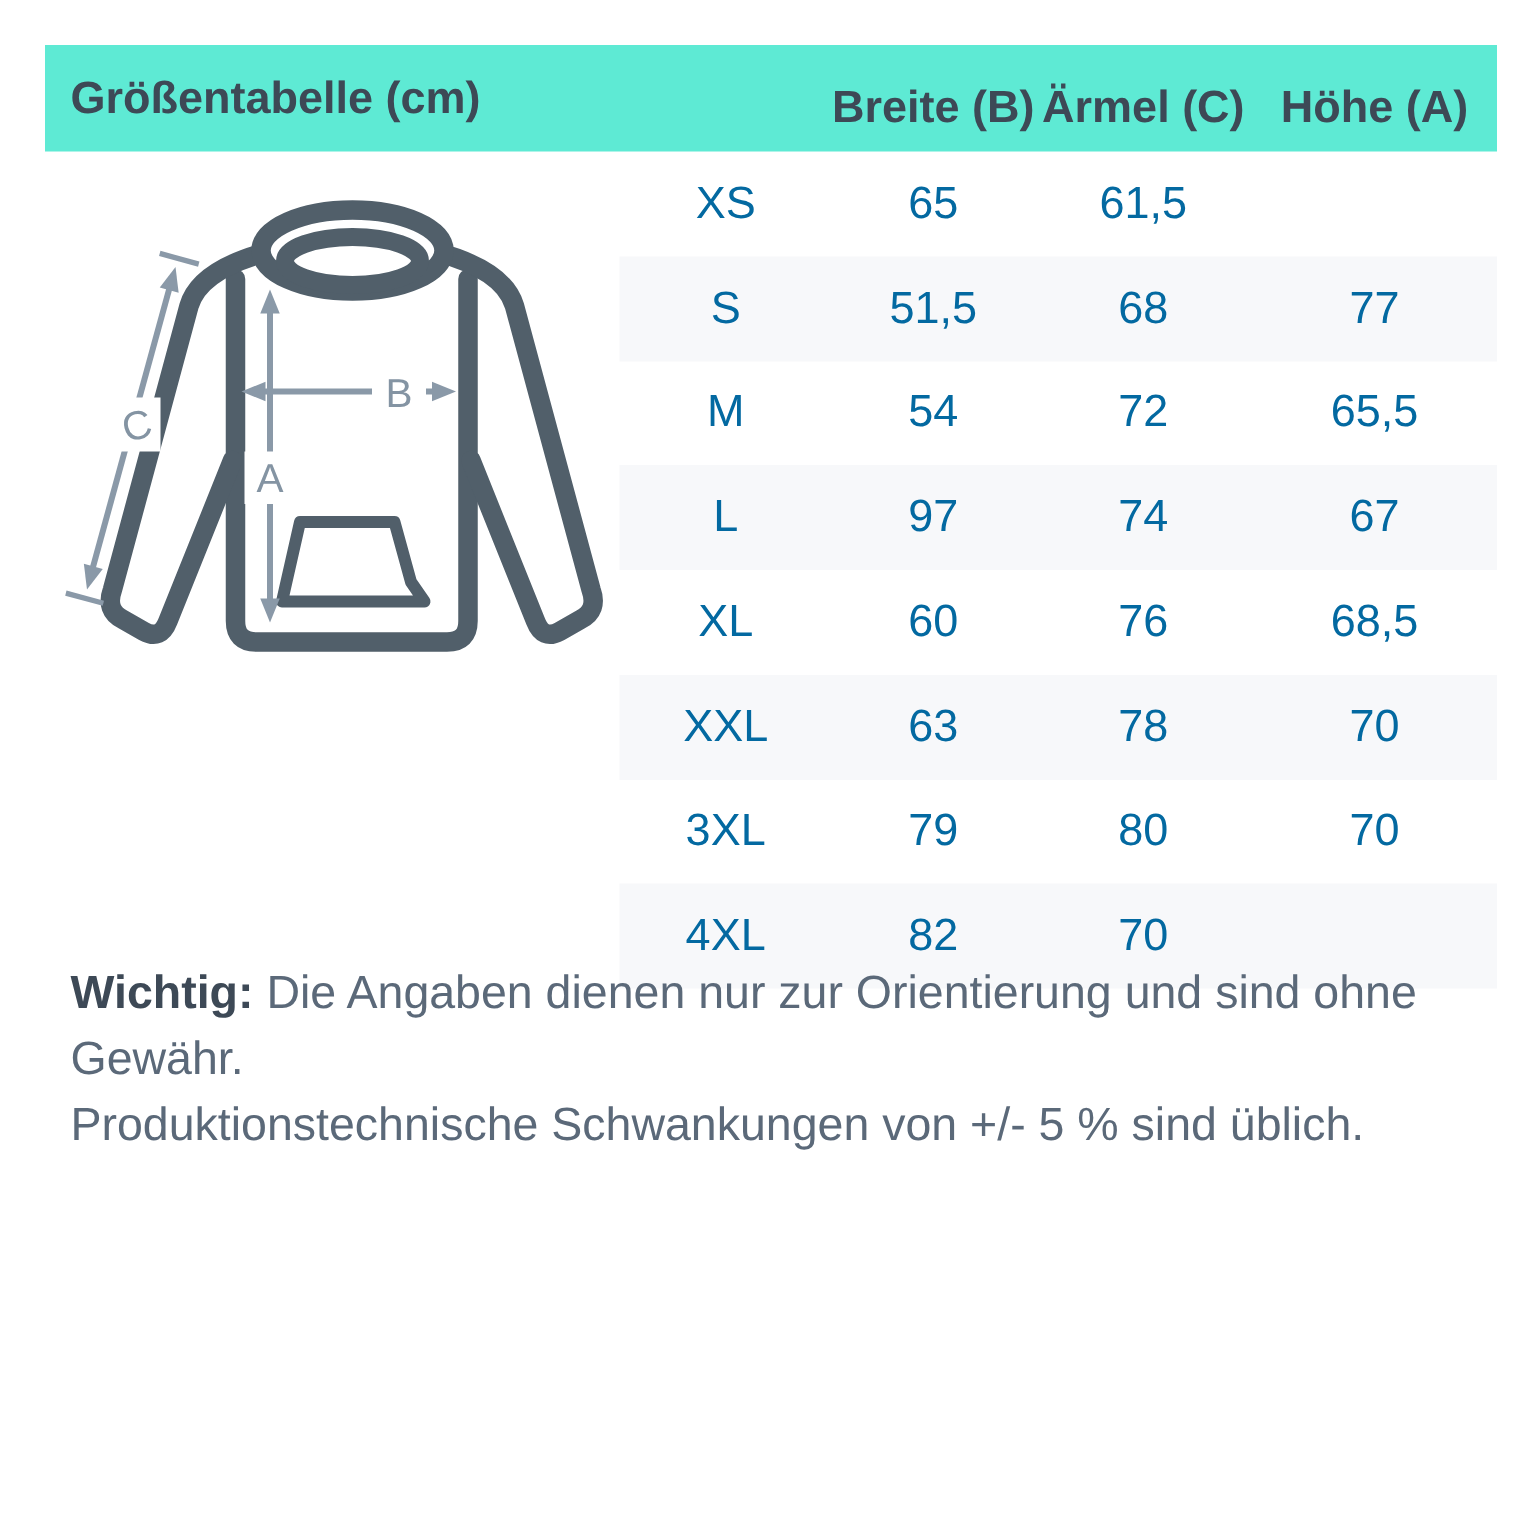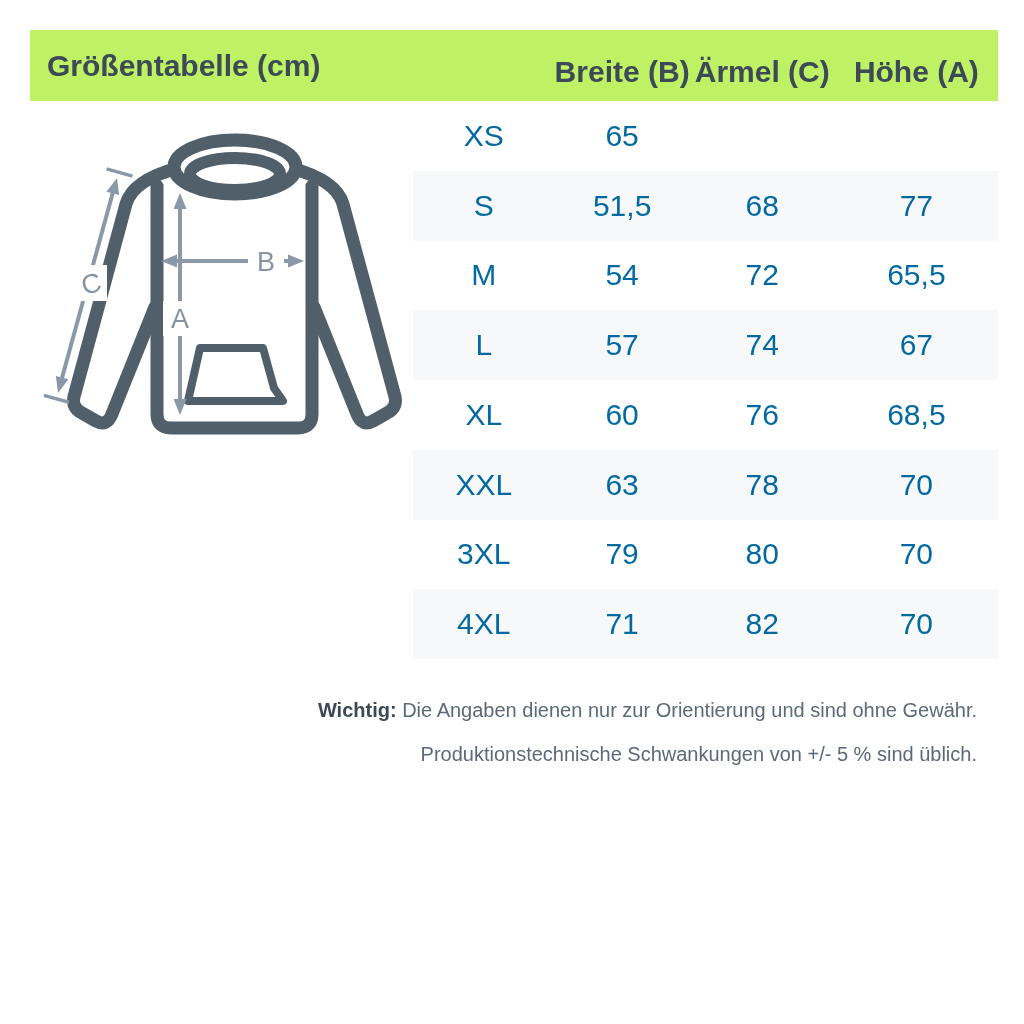--- a/index.html
+++ b/index.html
@@ -6,21 +6,21 @@
   body{
     width:1024px;height:1024px;background:#ffffff;position:relative;
     font-family:"Liberation Sans","DejaVu Sans",sans-serif;
     -webkit-font-smoothing:antialiased;
   }
   .stage{position:absolute;inset:0;overflow:hidden;}
 
   
   .header{
     position:absolute;left:30px;top:30px;width:968px;height:71px;
-    background:#bef264;
+    background:#5eead4;
   }
   .header-title{
     position:absolute;left:17px;top:0;height:71px;line-height:71px;
     font-size:30px;font-weight:700;color:#3d4956;white-space:nowrap;
   }
   .header-cols{
     position:absolute;left:383px;top:0;width:585px;height:83px;
     display:grid;grid-template-columns:24.2% 23.1% 24.8% 27.9%;
   }
   .header-cols .hcell{
@@ -37,22 +37,22 @@
     height:69.75px;
   }
   .trow:nth-child(even){background:#f7f8fa;}
   .tcell{
     display:flex;align-items:center;justify-content:center;
     font-size:30px;color:#0369a1;white-space:nowrap;
   }
 
   
   .footer{
-    position:absolute;left:47px;top:688px;width:930px;
-    font-size:20px;line-height:44px;color:#5b6979;text-align:right;
+    position:absolute;left:47px;top:640px;width:930px;
+    font-size:31px;line-height:44px;color:#5b6979;
   }
   .footer .bold{font-weight:700;color:#3d4956;}
 
   
   .hoodie-wrap{position:absolute;left:30px;top:118px;width:400px;height:335px;}
   svg{display:block;}
   .dim-label{
     font-family:"Liberation Sans","DejaVu Sans",sans-serif;
     font-size:27px;fill:#8494a3;
   }
@@ -115,36 +115,37 @@
       <text class="dim-label" x="180" y="328" text-anchor="middle">A</text>
       <text class="dim-label" x="266" y="271" text-anchor="middle">B</text>
       <text class="dim-label" x="91" y="293" text-anchor="middle" transform="rotate(-14 91 283)">C</text>
     </svg>
   </div>
 
   <div class="size-table">
     <div class="trow">
       <div class="tcell">XS</div>
       <div class="tcell">65</div>
+      <div class="tcell">61,5</div>
     </div>
     <div class="trow">
       <div class="tcell">S</div>
       <div class="tcell">51,5</div>
       <div class="tcell">68</div>
       <div class="tcell">77</div>
     </div>
     <div class="trow">
       <div class="tcell">M</div>
       <div class="tcell">54</div>
       <div class="tcell">72</div>
       <div class="tcell">65,5</div>
     </div>
     <div class="trow">
       <div class="tcell">L</div>
-      <div class="tcell">57</div>
+      <div class="tcell">97</div>
       <div class="tcell">74</div>
       <div class="tcell">67</div>
     </div>
     <div class="trow">
       <div class="tcell">XL</div>
       <div class="tcell">60</div>
       <div class="tcell">76</div>
       <div class="tcell">68,5</div>
     </div>
     <div class="trow">
@@ -154,21 +155,20 @@
       <div class="tcell">70</div>
     </div>
     <div class="trow">
       <div class="tcell">3XL</div>
       <div class="tcell">79</div>
       <div class="tcell">80</div>
       <div class="tcell">70</div>
     </div>
     <div class="trow">
       <div class="tcell">4XL</div>
-      <div class="tcell">71</div>
       <div class="tcell">82</div>
       <div class="tcell">70</div>
     </div>
   </div>
 
   <div class="footer">
     <span class="bold">Wichtig:</span><span> Die Angaben dienen nur zur Orientierung und sind ohne Gewähr.</span><br>
     <span>Produktionstechnische Schwankungen von +/- 5 % sind üblich.</span>
   </div>
 

